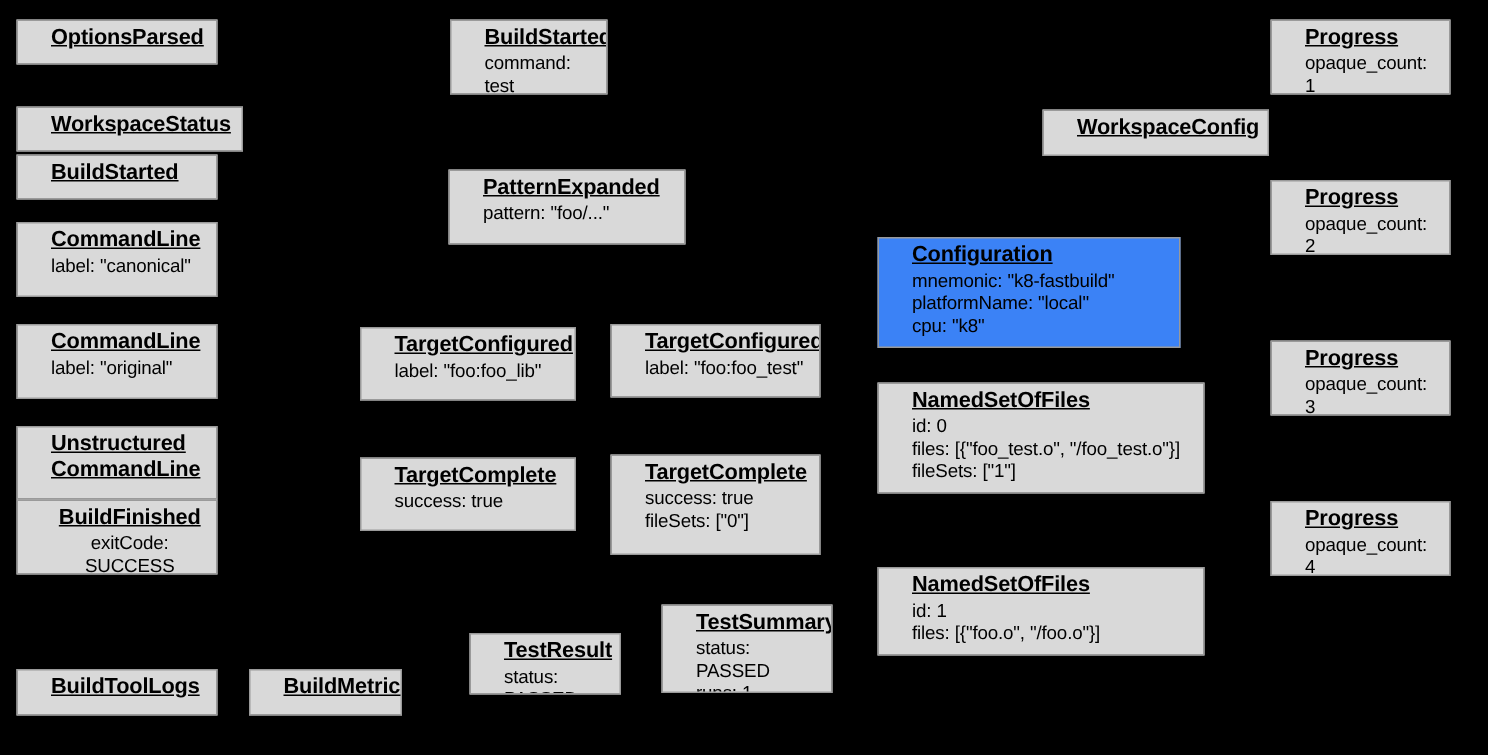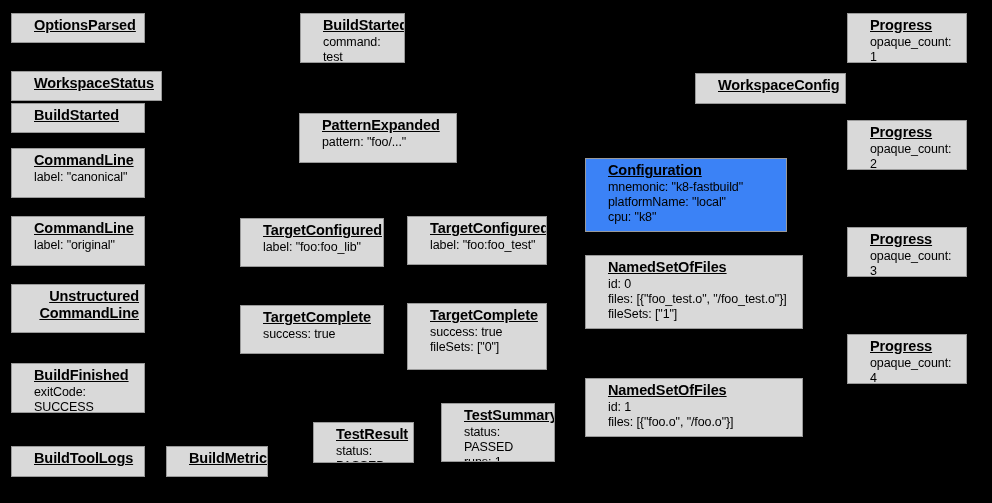--- a/index.html
+++ b/index.html
@@ -60,25 +60,25 @@
       <div class="node-title">BuildStarted</div>
     </div>
     <div class="node" style="left: 11px; top: 148px; width: 134px; height: 50px; background: rgb(217, 217, 217); border-color: rgb(154, 154, 154); color: rgb(0, 0, 0);">
       <div class="node-title">CommandLine</div>
       <div class="node-fields">label: "canonical"</div>
     </div>
     <div class="node" style="left: 11px; top: 216px; width: 134px; height: 50px; background: rgb(217, 217, 217); border-color: rgb(154, 154, 154); color: rgb(0, 0, 0);">
       <div class="node-title">CommandLine</div>
       <div class="node-fields">label: "original"</div>
     </div>
-    <div class="node" style="left: 11px; top: 284px; width: 134px; height: 49px; background: rgb(217, 217, 217); border-color: rgb(154, 154, 154); color: rgb(0, 0, 0); text-align: right;">
+    <div class="node" style="left: 11px; top: 284px; width: 134px; height: 49px; background: rgb(217, 217, 217); border-color: rgb(154, 154, 154); color: rgb(0, 0, 0);">
       <div class="node-title">Unstructured
 CommandLine</div>
     </div>
-    <div class="node" style="left: 11px; top: 363px; width: 134px; height: 50px; background: rgb(217, 217, 217); border-color: rgb(154, 154, 154); color: rgb(0, 0, 0);">
+    <div class="node" style="left: 11px; top: 333px; width: 134px; height: 50px; background: rgb(217, 217, 217); border-color: rgb(154, 154, 154); color: rgb(0, 0, 0); text-align: center;">
       <div class="node-title">BuildFinished</div>
       <div class="node-fields">exitCode: SUCCESS</div>
     </div>
     <div class="node" style="left: 11px; top: 446px; width: 134px; height: 31px; background: rgb(217, 217, 217); border-color: rgb(154, 154, 154); color: rgb(0, 0, 0);">
       <div class="node-title">BuildToolLogs</div>
     </div>
     <div class="node" style="left: 166px; top: 446px; width: 102px; height: 31px; background: rgb(217, 217, 217); border-color: rgb(154, 154, 154); color: rgb(0, 0, 0);">
       <div class="node-title">BuildMetrics</div>
     </div>
     <div class="node" style="left: 300px; top: 13px; width: 105px; height: 50px; background: rgb(217, 217, 217); border-color: rgb(154, 154, 154); color: rgb(0, 0, 0);">

